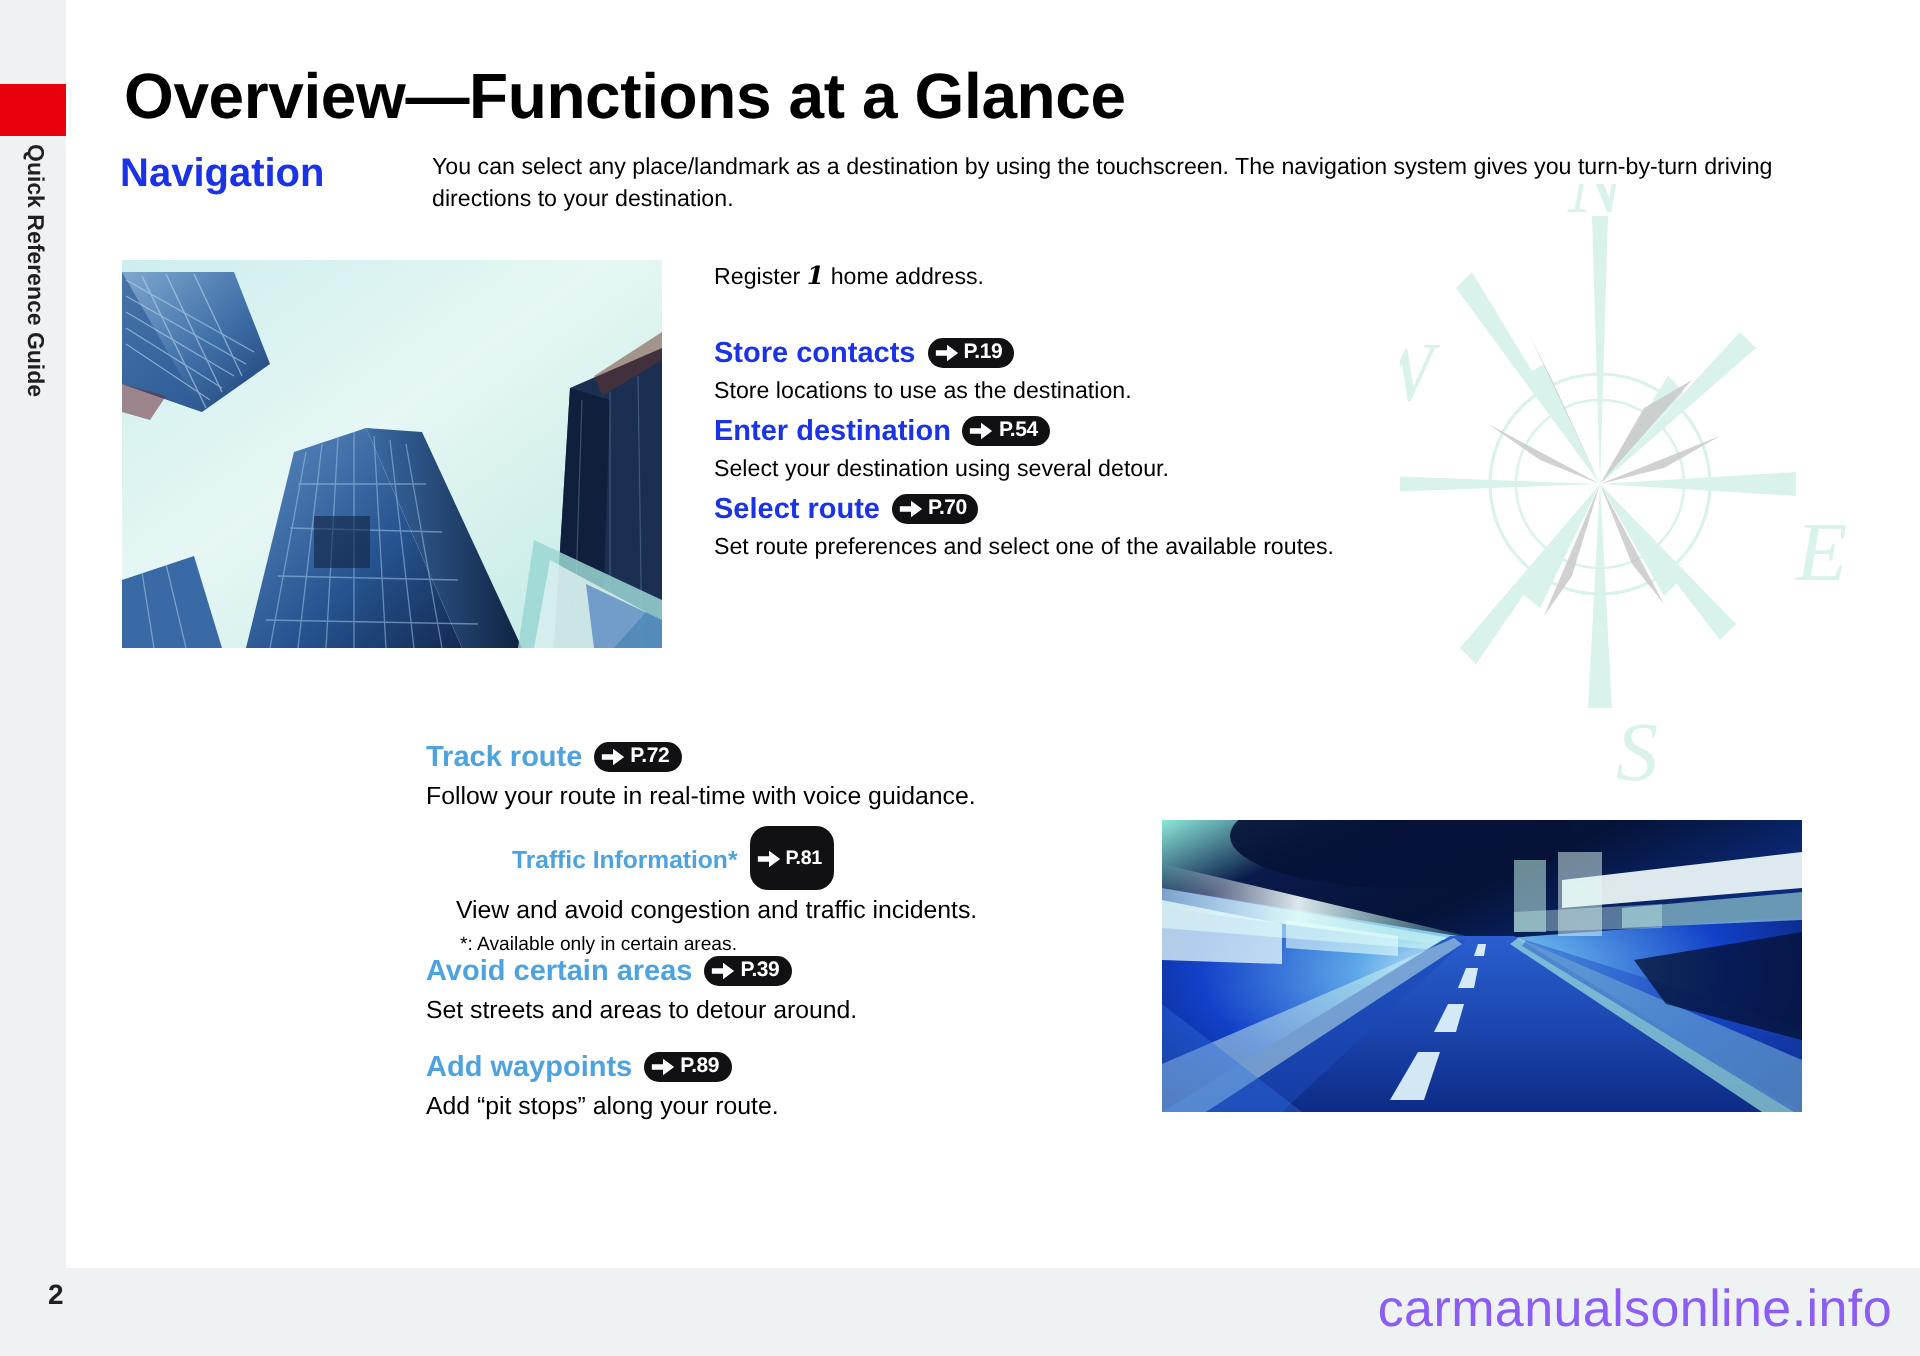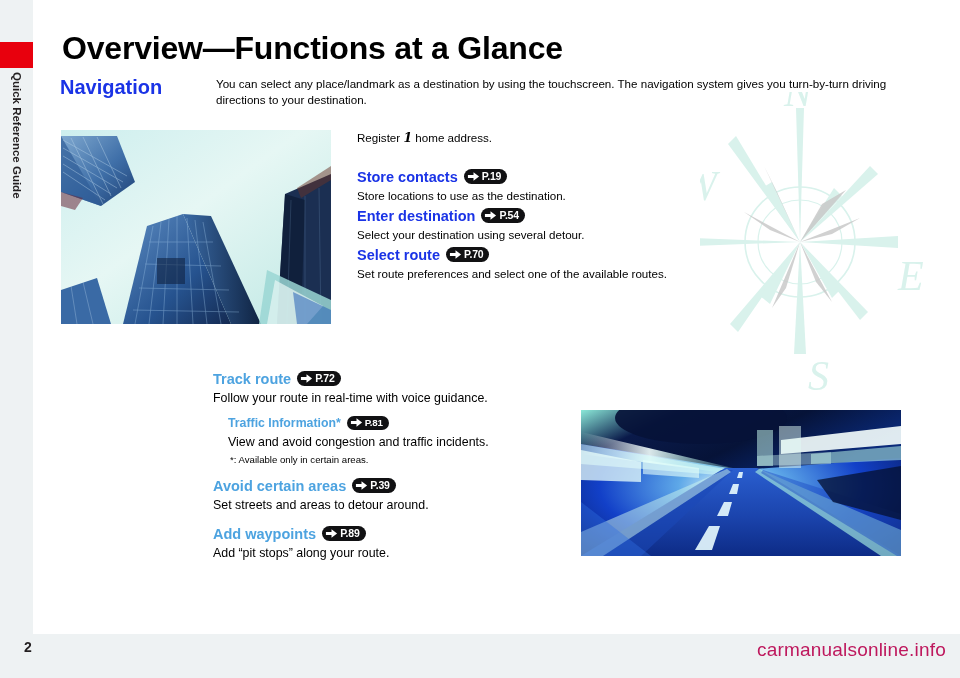--- a/index.html
+++ b/index.html
@@ -67,21 +67,21 @@
   
   .feat{
     position:absolute;
   }
   .feat-head{
     font-size:14.5px;font-weight:bold;color:#1a33e6;
     white-space:nowrap;line-height:19px;
     display:flex;align-items:center;gap:6px;
   }
   .feat-head.light{color:#4da3e0;}
-  .feat-head.small{font-size:12.3px;}
+  .feat-head.small{font-size:12.3px;margin-left:28px;}
   .feat-desc{
     font-size:11.6px;color:#000;line-height:16px;margin-top:1px;
     white-space:nowrap;
   }
   .feat-desc.big{font-size:12.4px;}
   .feat-note{
     font-size:9.6px;color:#000;line-height:14px;white-space:nowrap;
   }
   .num-one{
     font-family:"DejaVu Serif", serif;
@@ -94,34 +94,34 @@
     background:#111113;color:#ffffff;
     border-radius:9px;
     height:15px;padding:0 6px 0 3px;
     font-size:10.5px;font-weight:bold;
     letter-spacing:-0.2px;
     position:relative;top:-1px;
   }
   .pref .arrow{
     width:13px;height:13px;margin-right:2px;flex:0 0 auto;
   }
-  .pref.sm{height:14px;font-size:9.8px;}
+  .pref.sm{height:32px;font-size:9.8px;}
 
   
   .footer-band{
     position:absolute;left:0;top:634px;width:960px;height:44px;
     background:#eef2f3;
   }
   .page-number{
     position:absolute;left:24px;top:639px;
     font-size:14px;font-weight:bold;color:#231f20;
   }
   .site-watermark{
     position:absolute;right:14px;top:639px;
-    font-size:19px;color:#be185d;letter-spacing:0.2px;
+    font-size:26px;color:#8b5cf6;letter-spacing:0.2px;
     font-family:"Liberation Sans", sans-serif;
   }
 </style>
 </head>
 <body>
 
 <div class="page-sheet">
 
   <svg class="compass-wm" viewBox="0 0 230 310">
     <g fill="#d9f2ec" stroke="none" opacity="1">

